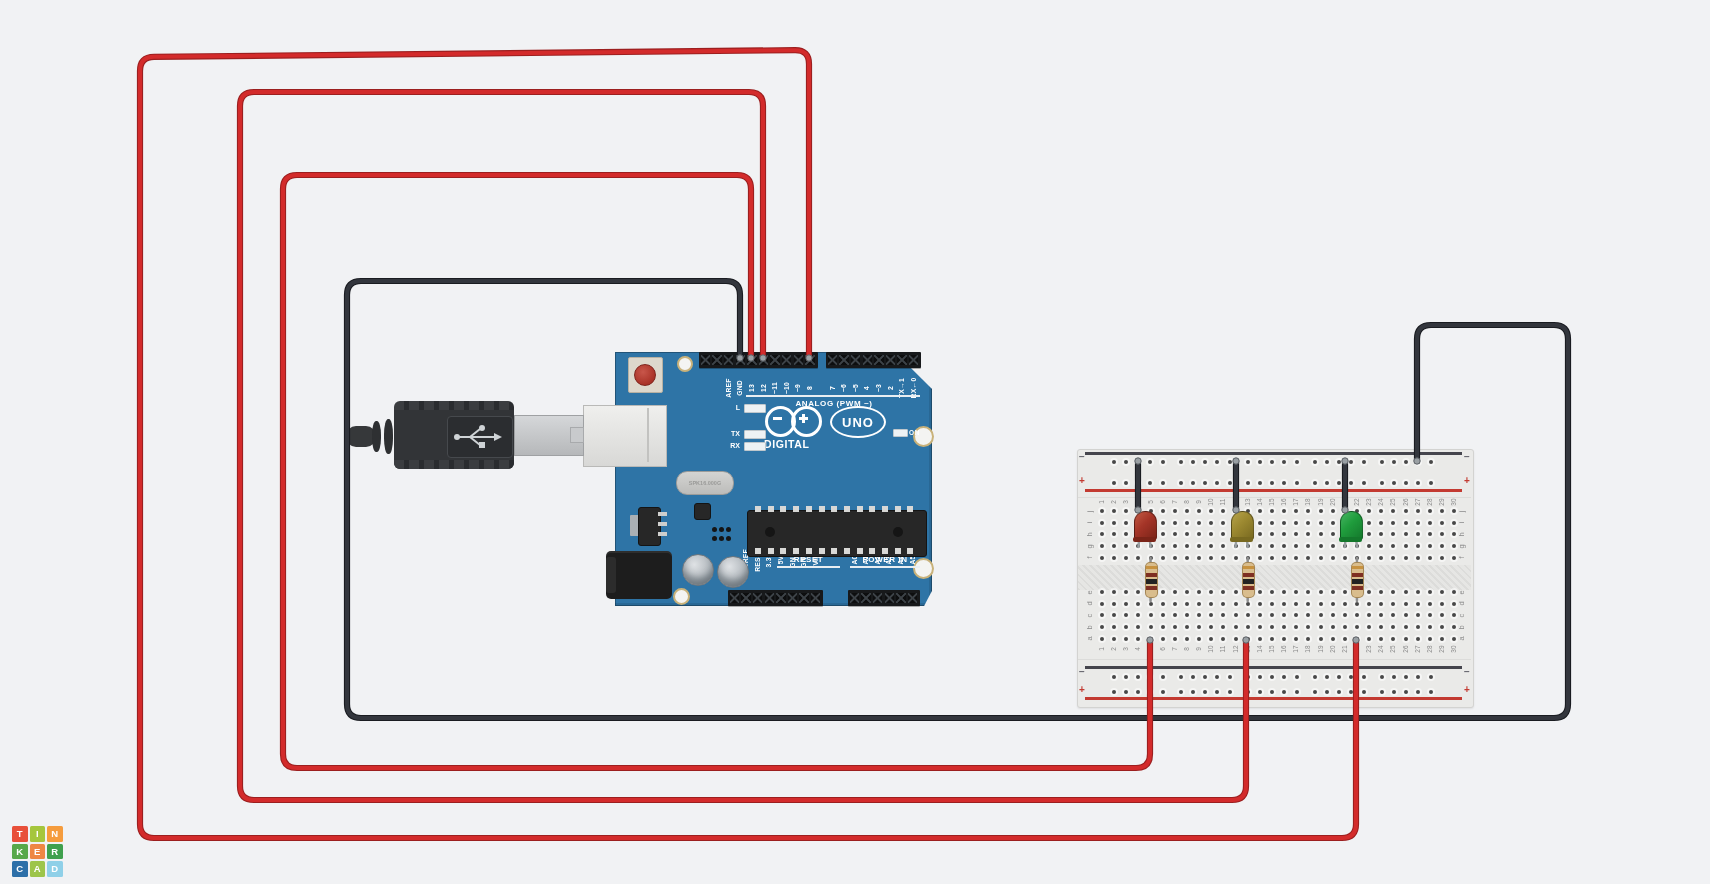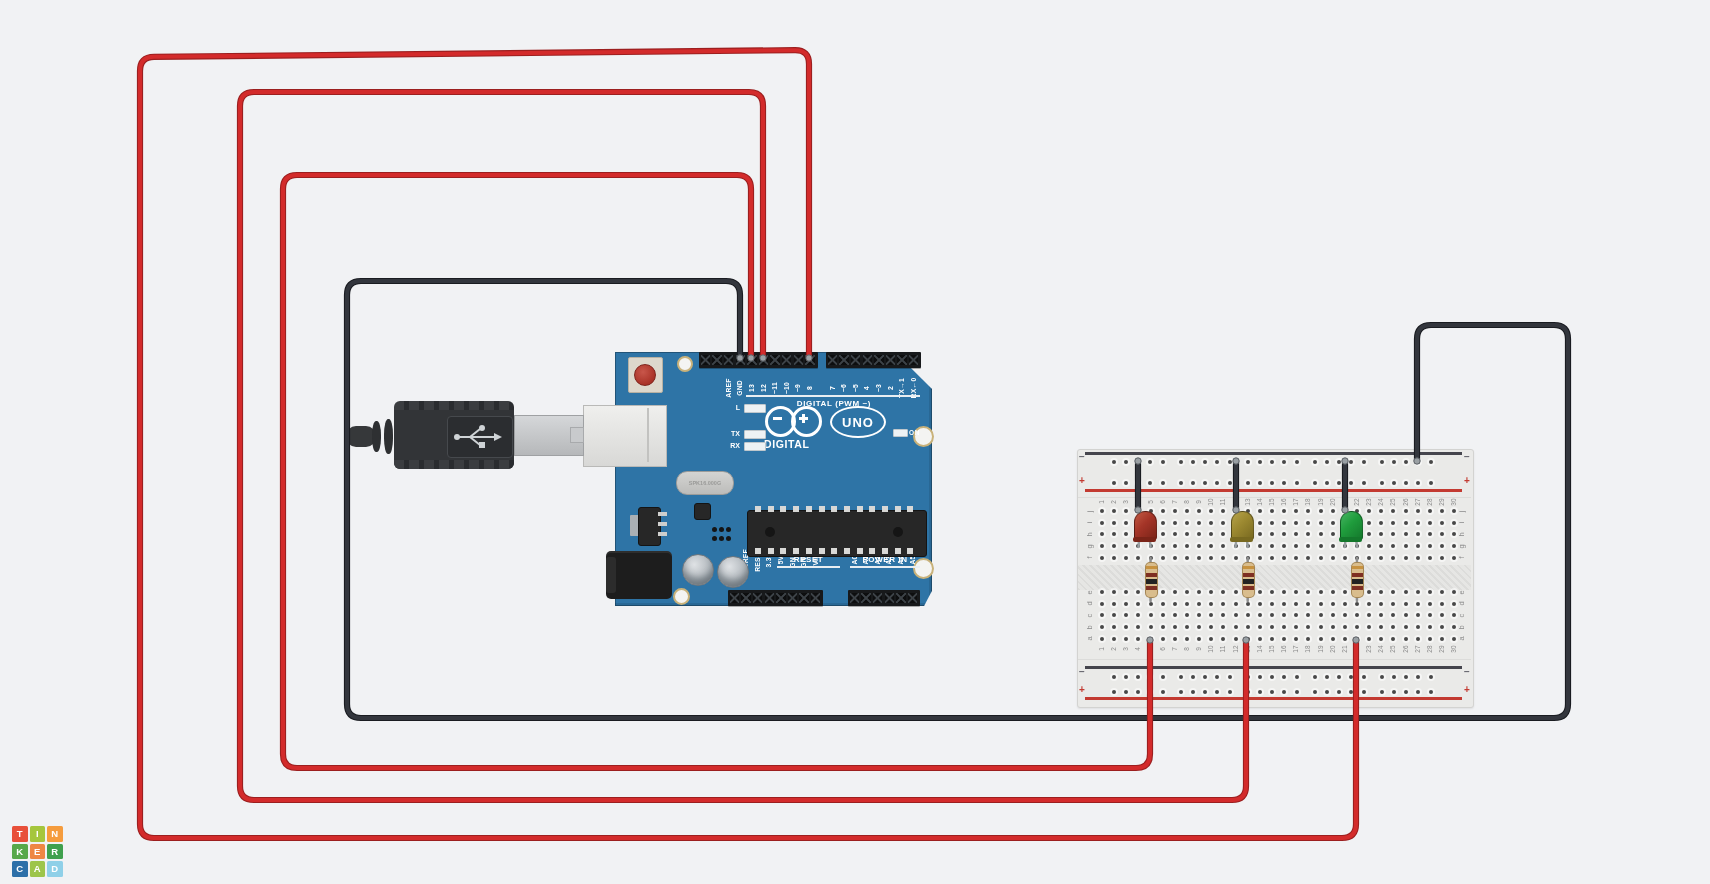--- a/index.html
+++ b/index.html
@@ -775,21 +775,21 @@
     <div class="vtext pinlabel abs" style="left: 846.1px; color: rgb(255, 255, 255); font-weight: bold; top: 555px; text-align: left;">A1</div>
     <div class="socket abs" style="left: 872.95px; top: 593.2px;"></div>
     <div class="vtext pinlabel abs" style="left: 857.7px; color: rgb(255, 255, 255); font-weight: bold; top: 555px; text-align: left;">A2</div>
     <div class="socket abs" style="left: 884.55px; top: 593.2px;"></div>
     <div class="vtext pinlabel abs" style="left: 869.3px; color: rgb(255, 255, 255); font-weight: bold; top: 555px; text-align: left;">A3</div>
     <div class="socket abs" style="left: 896.15px; top: 593.2px;"></div>
     <div class="vtext pinlabel abs" style="left: 880.9px; color: rgb(255, 255, 255); font-weight: bold; top: 555px; text-align: left;">A4</div>
     <div class="socket abs" style="left: 907.75px; top: 593.2px;"></div>
     <div class="vtext pinlabel abs" style="left: 892.5px; color: rgb(255, 255, 255); font-weight: bold; top: 555px; text-align: left;">A5</div>
     <div class="bracket-line abs" style="left: 746px; top: 395px; width: 174px;"></div>
-    <div class="cap-text abs" style="left: 764px; top: 399px; width: 140px; text-align: center;">DIGITAL (PWM ~)</div>
+    <div class="cap-text abs" style="left: 764px; top: 399px; width: 140px; text-align: center;">ANALOG (PWM ~)</div>
     <div class="bracket-line abs" style="left: 777px; top: 566px; width: 63px;"></div>
     <div class="cap-text abs" style="left: 777px; top: 555px; width: 63px; text-align: center;">RESET</div>
     <div class="bracket-line abs" style="left: 850px; top: 566px; width: 70px;"></div>
     <div class="cap-text abs" style="left: 850px; top: 555px; width: 70px; text-align: center;">POWER IN</div>
     <div class="statuslabel abs" style="left: 726px; top: 404px;">L</div>
     <div class="statusbar abs" style="left: 744px; top: 404px;"></div>
     <div class="statuslabel abs" style="left: 726px; top: 430px;">TX</div>
     <div class="statusbar abs" style="left: 744px; top: 430px;"></div>
     <div class="statuslabel abs" style="left: 726px; top: 442px;">RX</div>
     <div class="statusbar abs" style="left: 744px; top: 442px;"></div>

